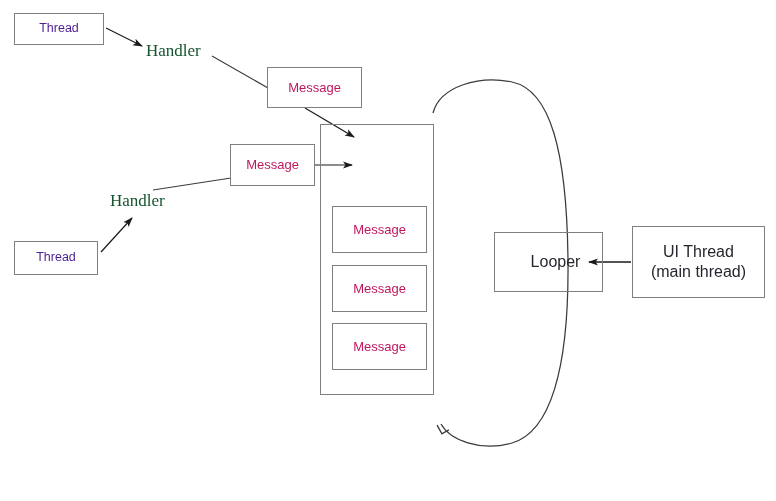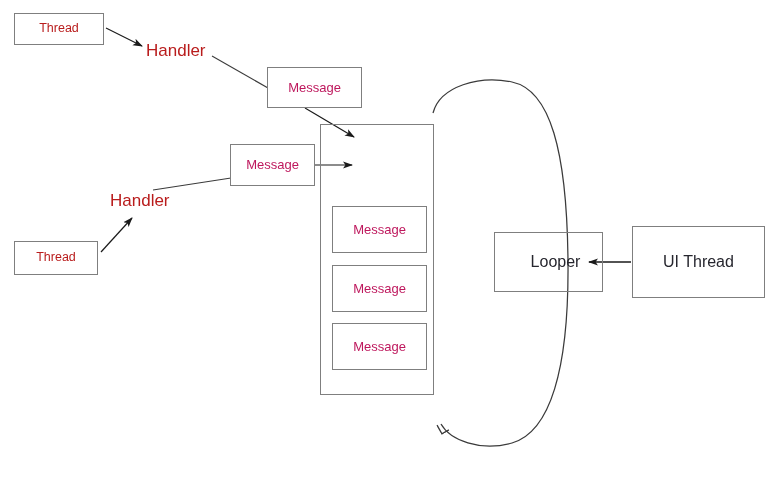--- a/index.html
+++ b/index.html
@@ -33,43 +33,44 @@
     background: #ffffff;
     display: flex;
     align-items: center;
     justify-content: center;
     text-align: center;
     color: #40332b;
     line-height: 1.22;
   }
   .thread-box {
     font-size: 12.5px;
-    color: #b91c1c;
+    color: #4c1d95;
   }
   .msg-box {
     font-size: 13px;
     color: #be185d;
   }
   .queue-outer {
     background: transparent;
     display: block;
   }
   .looper-box {
     font-size: 16px;
     color: #26262e;
     background: transparent;
   }
   .uithread-box {
     font-size: 16px;
     color: #26262e;
   }
   .free-label {
     position: absolute;
-    color: #b91c1c;
+    color: #14532d;
     white-space: nowrap;
+    font-family: Liberation Serif, serif;
   }
   .handler-label {
     font-size: 17px;
   }
   .queue-label {
     font-size: 16.5px;
   }
   .two-line {
     display: block;
   }
@@ -145,15 +146,16 @@
     </div>
   </div>
 
 
   <div class="node-box looper-box" style="left:494px; top:232px; width:109px; height:60px;padding-left:14px;">
     <span>Looper</span>
   </div>
 
   <div class="node-box uithread-box" style="left:632px; top:226px; width:133px; height:72px; flex-direction:column;">
     <span class="two-line">UI Thread</span>
+    <span class="two-line">(main thread)</span>
   </div>
 
 </div>
 
 </body></html>

